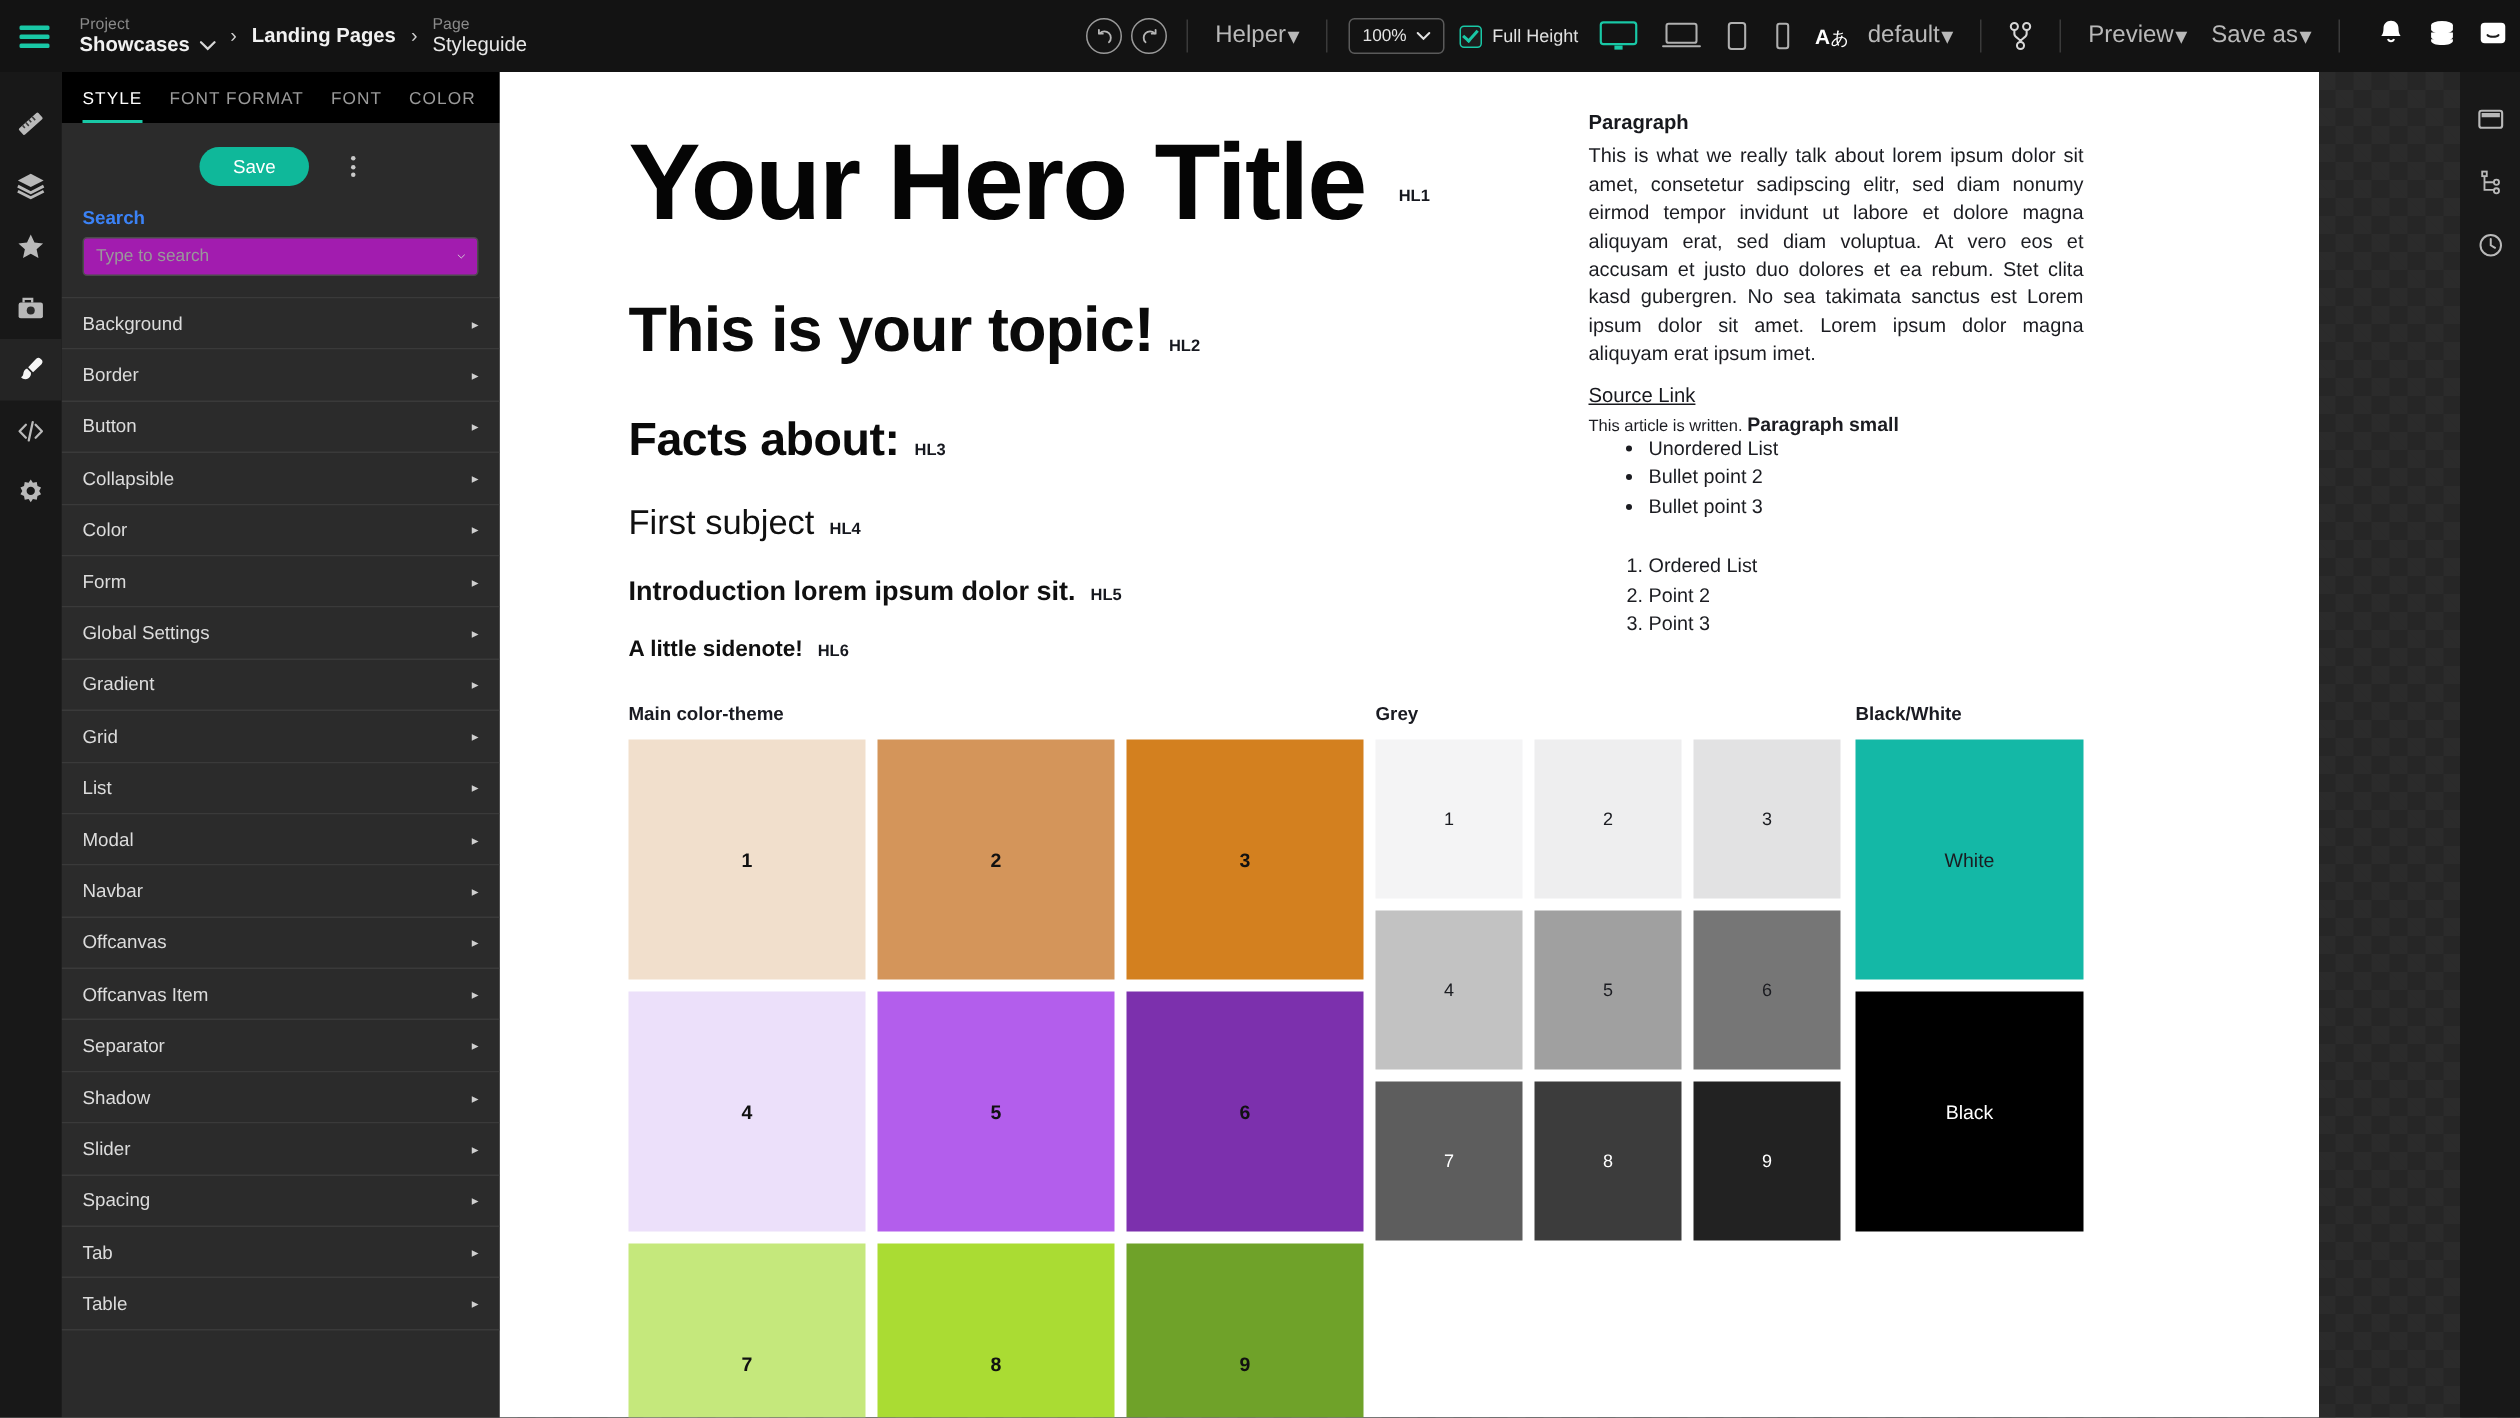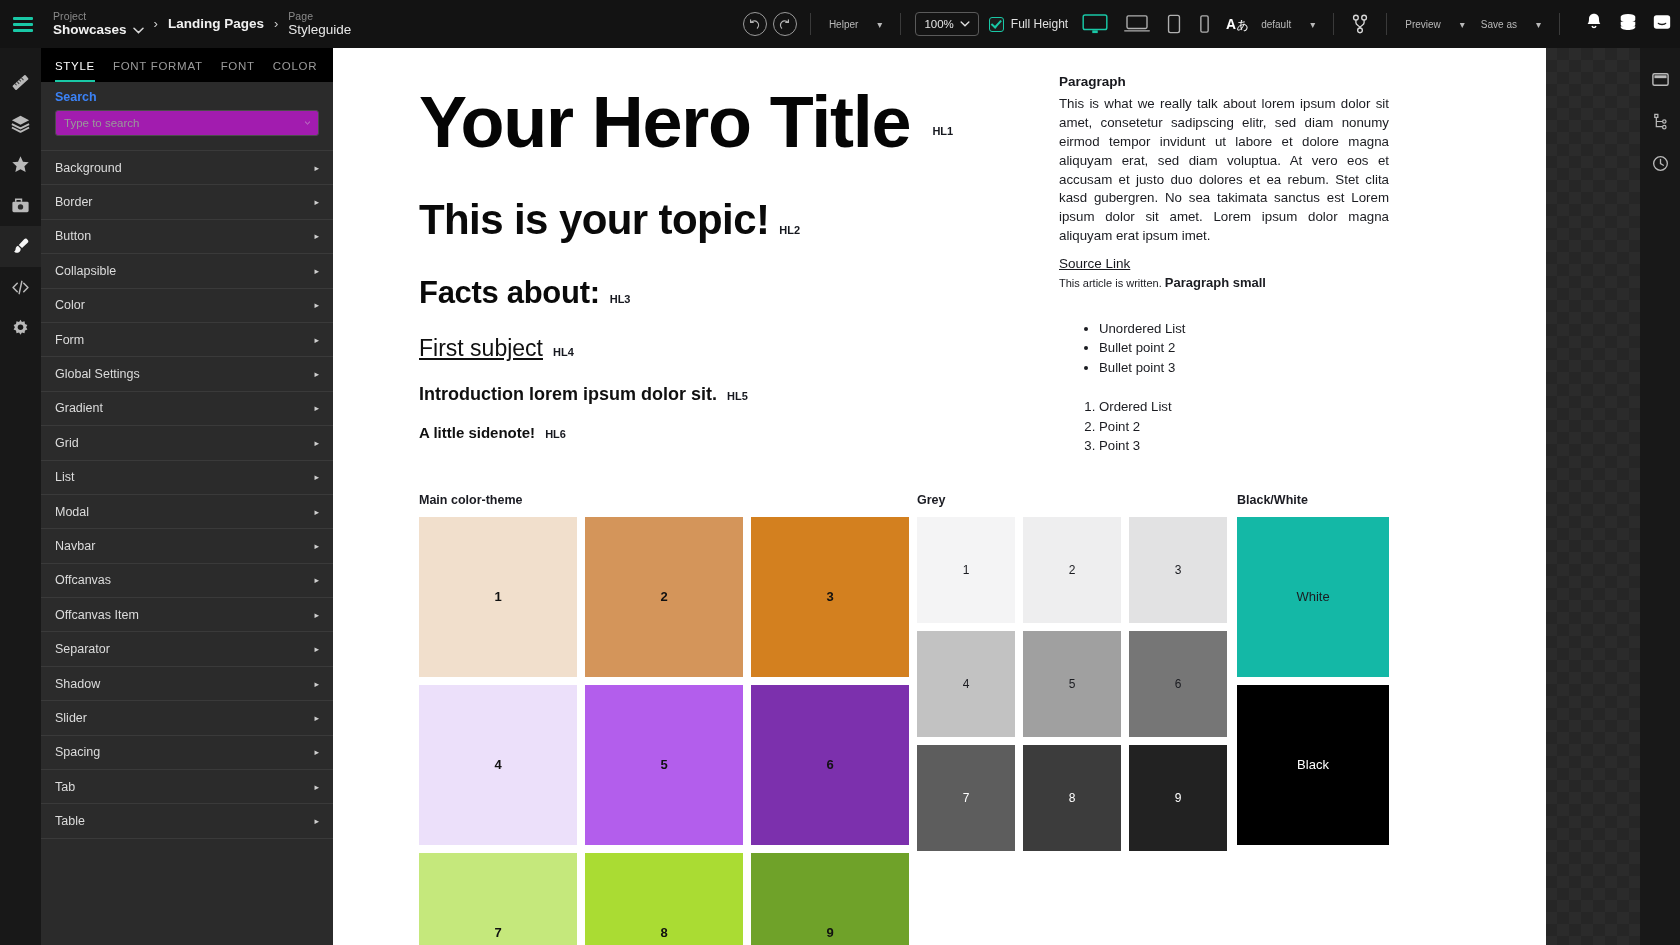--- a/index.html
+++ b/index.html
@@ -38,22 +38,22 @@
     padding-right: 8px; gap: 0;
   }
   .tb-div { width: 1px; height: 22px; background: #3a3a3a; margin: 0 10px; }
   .circ-btn {
     width: 24px; height: 24px; border-radius: 50%;
     border: 1.4px solid #9a9a9a;
     display: flex; align-items: center; justify-content: center;
     margin: 0 3px; cursor: pointer;
   }
   .tb-text {
-    font-size: 10px; color: #b9b9b9; cursor: pointer;
-    display: flex; align-items: center; gap: 19px; padding: 0 8px; text-align: right;
+    font-size: 16px; color: #b9b9b9; cursor: pointer;
+    display: flex; align-items: center; gap: 1px; padding: 0 8px; text-align: right;
   }
   .zoom-box {
     border: 1px solid #5a5a5a; border-radius: 4px; height: 24px;
     display: flex; align-items: center; gap: 6px;
     padding: 0 8px; margin: 0 4px; cursor: pointer;
   }
   .zoom-box span { font-size: 11.5px; color: #e4e4e4; font-weight: 400; }
   .chk-wrap { display: flex; align-items: center; gap: 7px; padding: 0 6px; cursor: pointer; }
   .chk {
     width: 15px; height: 15px; border-radius: 3px;
@@ -156,34 +156,34 @@
   }
   .canvas-inner { padding: 12px 68px 0 86px; }
 
   
   .row-base { display: flex; align-items: baseline; }
   .tag { font-size: 11px; font-weight: 700; color: #16181f; margin-left: 10px; white-space: nowrap; }
   .hl1 { font-size: 72px; font-weight: 700; color: #050505; letter-spacing: -1.2px; line-height: 1.12; }
   .hl1-tag { font-size: 11px; font-weight: 700; color: #16181f; margin-left: 22px; position: relative; top: -12px; }
   .hl2 { font-size: 42px; font-weight: 700; color: #0a0a0a; letter-spacing: -.6px; line-height: 1.2; }
   .hl3 { font-size: 31px; font-weight: 700; color: #0a0a0a; letter-spacing: -.3px; }
-  .hl4 { font-size: 23px; font-weight: 400; color: #101010; text-decoration: underline; }
+  .hl4 { font-size: 23px; font-weight: 400; color: #101010; }
   .hl5 { font-size: 18px; font-weight: 700; color: #101010; }
   .hl6 { font-size: 15px; font-weight: 700; color: #101010; }
   .type-col { width: 620px; }
 
   .two-col { display: flex; gap: 12px; }
   .right-col { width: 330px; margin-left: 8px; padding-top: 14px; }
   .p-label { font-size: 13.5px; font-weight: 700; color: #17181d; margin-bottom: 6px; }
   .p-body {
     font-size: 13.3px; line-height: 1.42; color: #1b1c21;
     text-align: justify; margin-bottom: 10px;
   }
   .src-link { font-size: 13.5px; color: #17181d; font-weight: 400; margin-bottom: 4px; display:block; }
-  .p-small-row { font-size: 11px; color: #1b1c21; margin-bottom: 30px; }
+  .p-small-row { font-size: 11px; color: #1b1c21; margin-bottom: 0; }
   .p-small-row b { font-size: 13px; }
   ul.demo { margin: 0 0 22px 40px; }
   ol.demo { margin: 0 0 10px 40px; }
   ul.demo li, ol.demo li { font-size: 13.2px; color: #1b1c21; line-height: 1.32; margin-bottom: 2px; }
 
   
   .palettes { display: flex; padding-top: 28px; }
   .pal-title { font-size: 12.5px; font-weight: 700; color: #1a1b22; margin-bottom: 10px; }
   .swatch-grid { display: grid; gap: 8px; }
   .sw {
@@ -409,20 +409,28 @@
   </div>
 
   <div class="panel">
     <div class="panel-tabs">
       <div class="ptab active">STYLE</div>
       <div class="ptab">FONT FORMAT</div>
       <div class="ptab">FONT</div>
       <div class="ptab">COLOR</div>
     </div>
 
+    <div class="save-row">
+      <button class="save-btn">Save</button>
+      <div class="kebab">
+        <i></i>
+        <i></i>
+        <i></i>
+      </div>
+    </div>
 
     <div class="search-block">
       <div class="search-label">Search</div>
       <div class="search-input-wrap">
         <input type="text" placeholder="Type to search" style="">
         <svg class="sel-caret" width="13" height="8" viewBox="0 0 13 8">
             <path d="M1 1.3 6.5 6.6 12 1.3" stroke="#d6d6d6" stroke-width="1.6" fill="none" stroke-linecap="round"></path>
           </svg>
       </div>
     </div>

